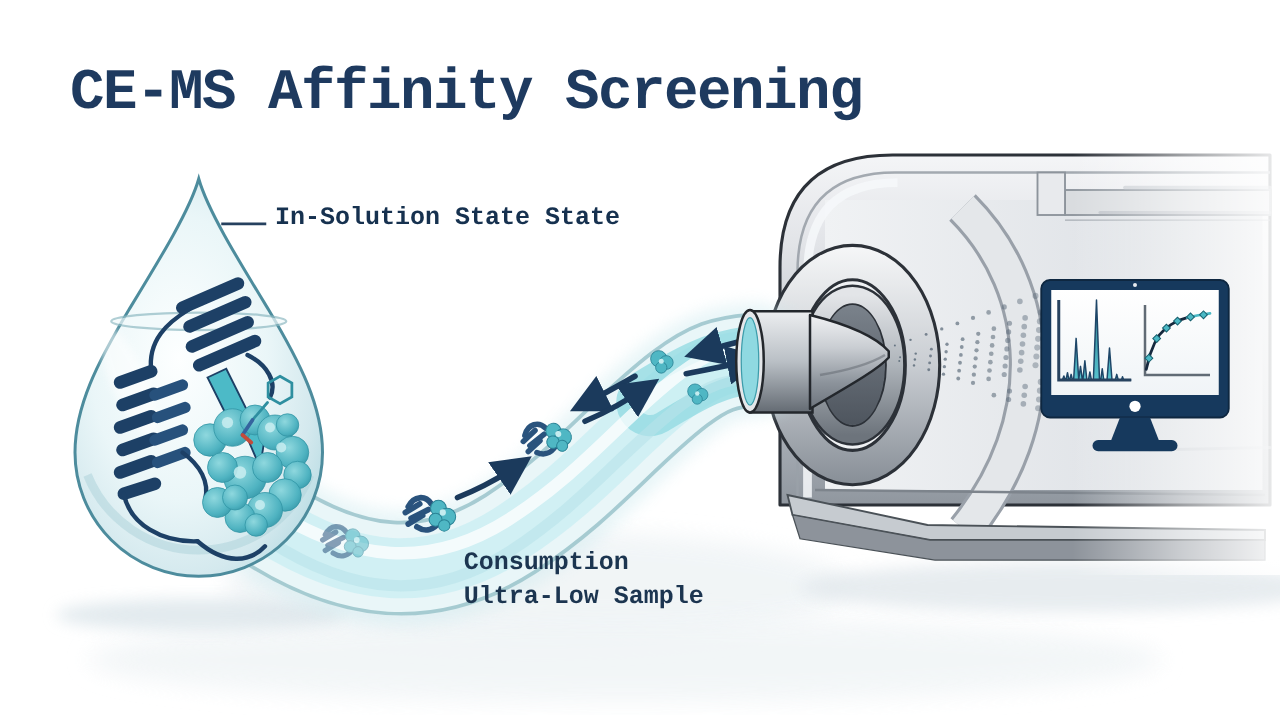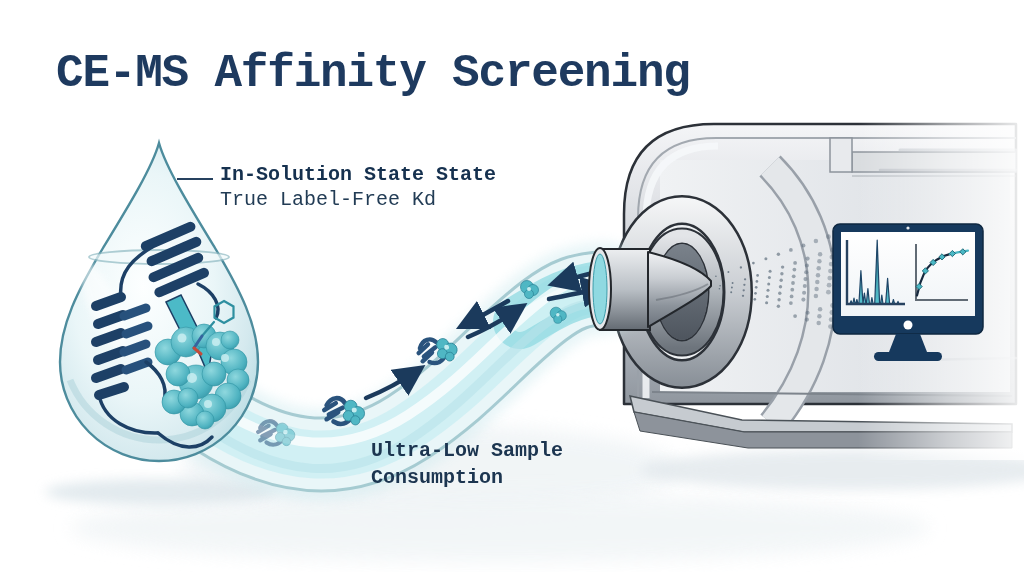--- a/index.html
+++ b/index.html
@@ -369,21 +369,20 @@
             <rect x="44.6" y="5.640000000000003" width="4.4" height="4.4" transform="rotate(45 46.800000000000004 7.840000000000003)"></rect>
           </g>
     </g>
   </g>
 </svg>
 
 <div class="title">CE-MS Affinity Screening</div>
 
 <div class="drop-label">
   <div class="l1">In-Solution State State</div>
-  <div class="l2">True Label-Free Kd</div>
 </div>
 
 <div class="tube-label">
+  <div>Consumption</div>
   <div>Ultra-Low Sample</div>
-  <div>Consumption</div>
 </div>
 
 </div>
 
 </body></html>

